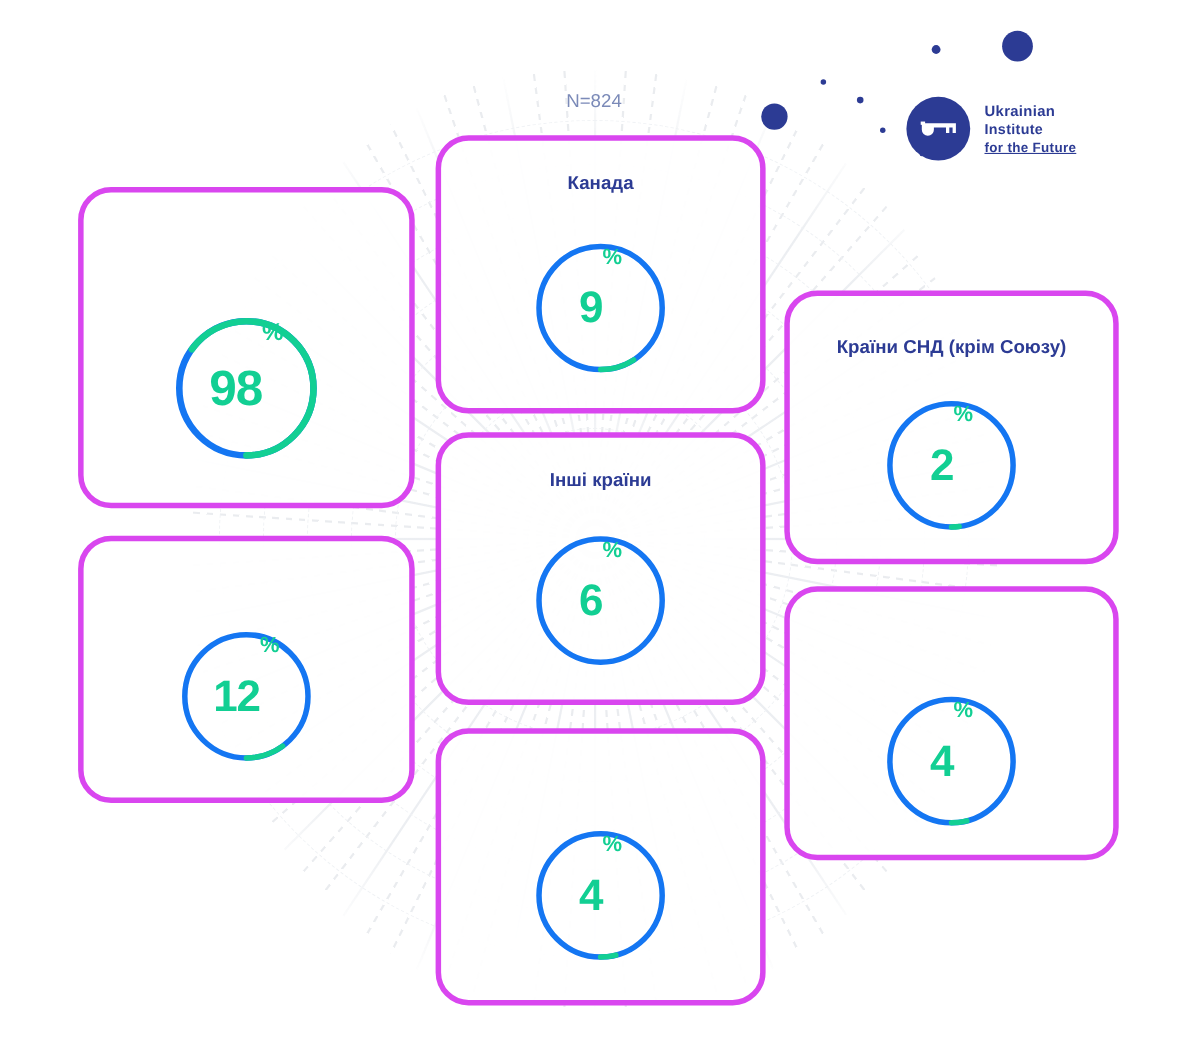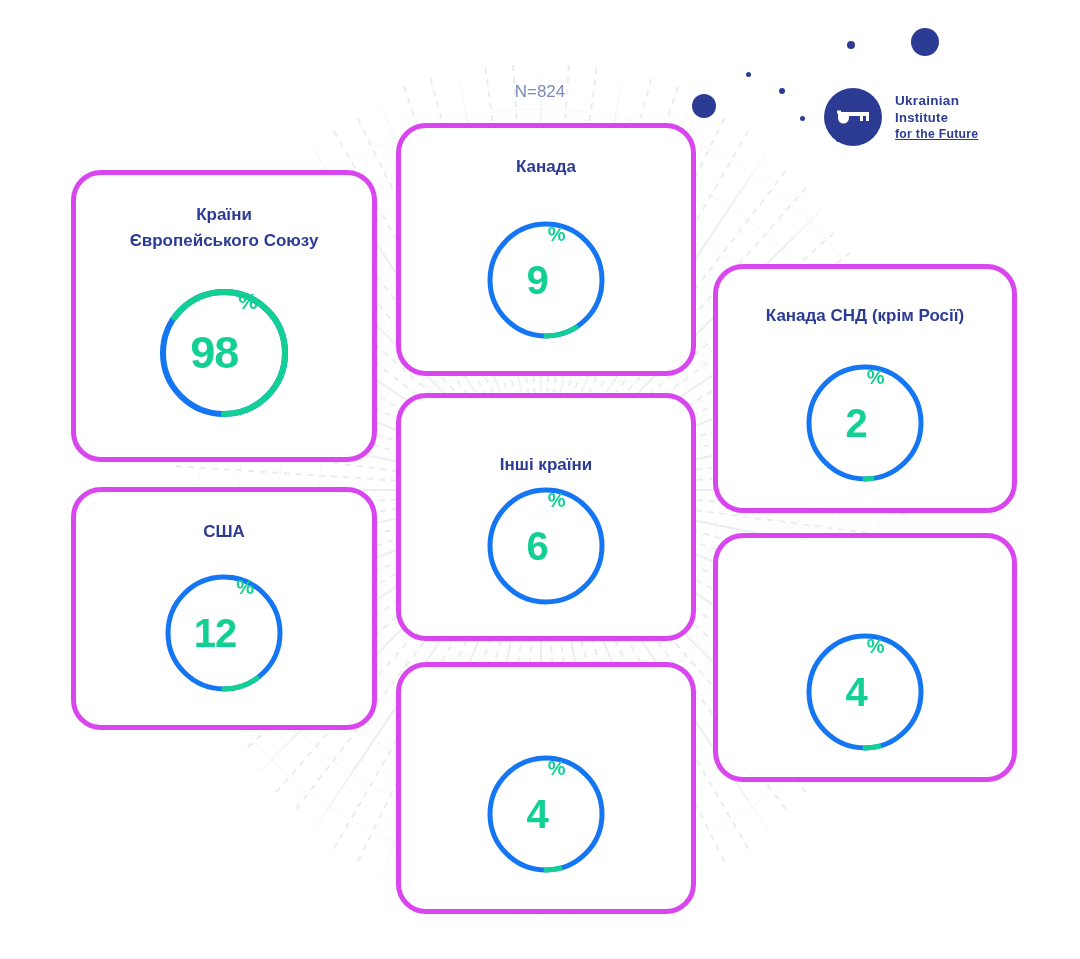--- a/index.html
+++ b/index.html
@@ -297,40 +297,33 @@
       </svg>
     </div>
     <div class="logo-text">
       <div>Ukrainian</div>
       <div>Institute</div>
       <div>for the Future</div>
     </div>
   </div>
 
   <div class="card" style="left:71px;top:170px;width:306px;height:292px;">
-    <div class="card-title" style="top:27px;font-size:17px;">
-      <span>Країни</span><br>
-      <span>Європейського Союзу</span>
-    </div>
     <div class="donut-wrap" style="top:108px;width:140px;height:140px;">
       <svg width="140" height="140" viewBox="0 0 140 140">
         <circle cx="70" cy="70" r="61" fill="none" stroke="#1476f2" stroke-width="6"></circle>
         <circle class="donut-arc" cx="70" cy="70" r="61" fill="none" stroke="#12cf93" stroke-width="6" stroke-linecap="round" stroke-dasharray="249.1282974296706 134.14600630828417" transform="rotate(90 70 70) scale(1,-1) translate(0,-140)"></circle>
       </svg>
       <div class="donut-label" style="font-size:45px;">
         <span>98</span>
           <span class="pct" style="font-size:22px;margin-top:6px;">%</span>
       </div>
     </div>
   </div>
 
   <div class="card" style="left:71px;top:487px;width:306px;height:243px;">
-    <div class="card-title" style="top:27px;font-size:17px;">
-      <span>США</span>
-    </div>
     <div class="donut-wrap" style="top:79px;width:124px;height:124px;">
       <svg width="124" height="124" viewBox="0 0 124 124">
         <circle cx="62" cy="62" r="56" fill="none" stroke="#1476f2" stroke-width="5"></circle>
         <circle class="donut-arc" cx="62" cy="62" r="56" fill="none" stroke="#12cf93" stroke-width="5" stroke-linecap="round" stroke-dasharray="35.18583772020568 316.6725394818511" transform="rotate(90 62 62) scale(1,-1) translate(0,-124)"></circle>
       </svg>
       <div class="donut-label" style="font-size:40px;">
         <span>12</span>
           <span class="pct" style="font-size:20px;margin-top:5px;">%</span>
       </div>
     </div>
@@ -346,21 +339,21 @@
         <circle class="donut-arc" cx="62" cy="62" r="56" fill="none" stroke="#12cf93" stroke-width="5" stroke-linecap="round" stroke-dasharray="31.667253948185113 320.1911232538717" transform="rotate(90 62 62) scale(1,-1) translate(0,-124)"></circle>
       </svg>
       <div class="donut-label" style="font-size:40px;">
         <span>9</span>
           <span class="pct" style="font-size:20px;margin-top:5px;">%</span>
       </div>
     </div>
   </div>
 
   <div class="card" style="left:396px;top:393px;width:300px;height:248px;">
-    <div class="card-title" style="top:26px;font-size:17px;margin-top:28px;">
+    <div class="card-title" style="top:26px;font-size:17px;">
       <span>Інші країни</span>
     </div>
     <div class="donut-wrap" style="top:86px;width:124px;height:124px;">
       <svg width="124" height="124" viewBox="0 0 124 124">
         <circle cx="62" cy="62" r="56" fill="none" stroke="#1476f2" stroke-width="5"></circle>
         <circle class="donut-arc" cx="62" cy="62" r="56" fill="none" stroke="#12cf93" stroke-width="5" stroke-linecap="round" stroke-opacity="0" stroke-dasharray="21.111502632123408 330.7468745699334" transform="rotate(90 62 62) scale(1,-1) translate(0,-124)"></circle>
       </svg>
       <div class="donut-label" style="font-size:40px;">
         <span>6</span>
           <span class="pct" style="font-size:20px;margin-top:5px;">%</span>
@@ -376,21 +369,21 @@
       </svg>
       <div class="donut-label" style="font-size:40px;">
         <span>4</span>
           <span class="pct" style="font-size:20px;margin-top:5px;">%</span>
       </div>
     </div>
   </div>
 
   <div class="card" style="left:713px;top:264px;width:304px;height:249px;">
     <div class="card-title" style="top:34px;font-size:17px;">
-      <span>Канада СНД (крім Росії)</span>
+      <span>Країни СНД (крім Союзу)</span>
     </div>
     <div class="donut-wrap" style="top:92px;width:124px;height:124px;">
       <svg width="124" height="124" viewBox="0 0 124 124">
         <circle cx="62" cy="62" r="56" fill="none" stroke="#1476f2" stroke-width="5"></circle>
         <circle class="donut-arc" cx="62" cy="62" r="56" fill="none" stroke="#12cf93" stroke-width="5" stroke-linecap="round" stroke-dasharray="7.037167544041137 344.8212096580157" transform="rotate(90 62 62) scale(1,-1) translate(0,-124)"></circle>
       </svg>
       <div class="donut-label" style="font-size:40px;">
         <span>2</span>
           <span class="pct" style="font-size:20px;margin-top:5px;">%</span>
       </div>

